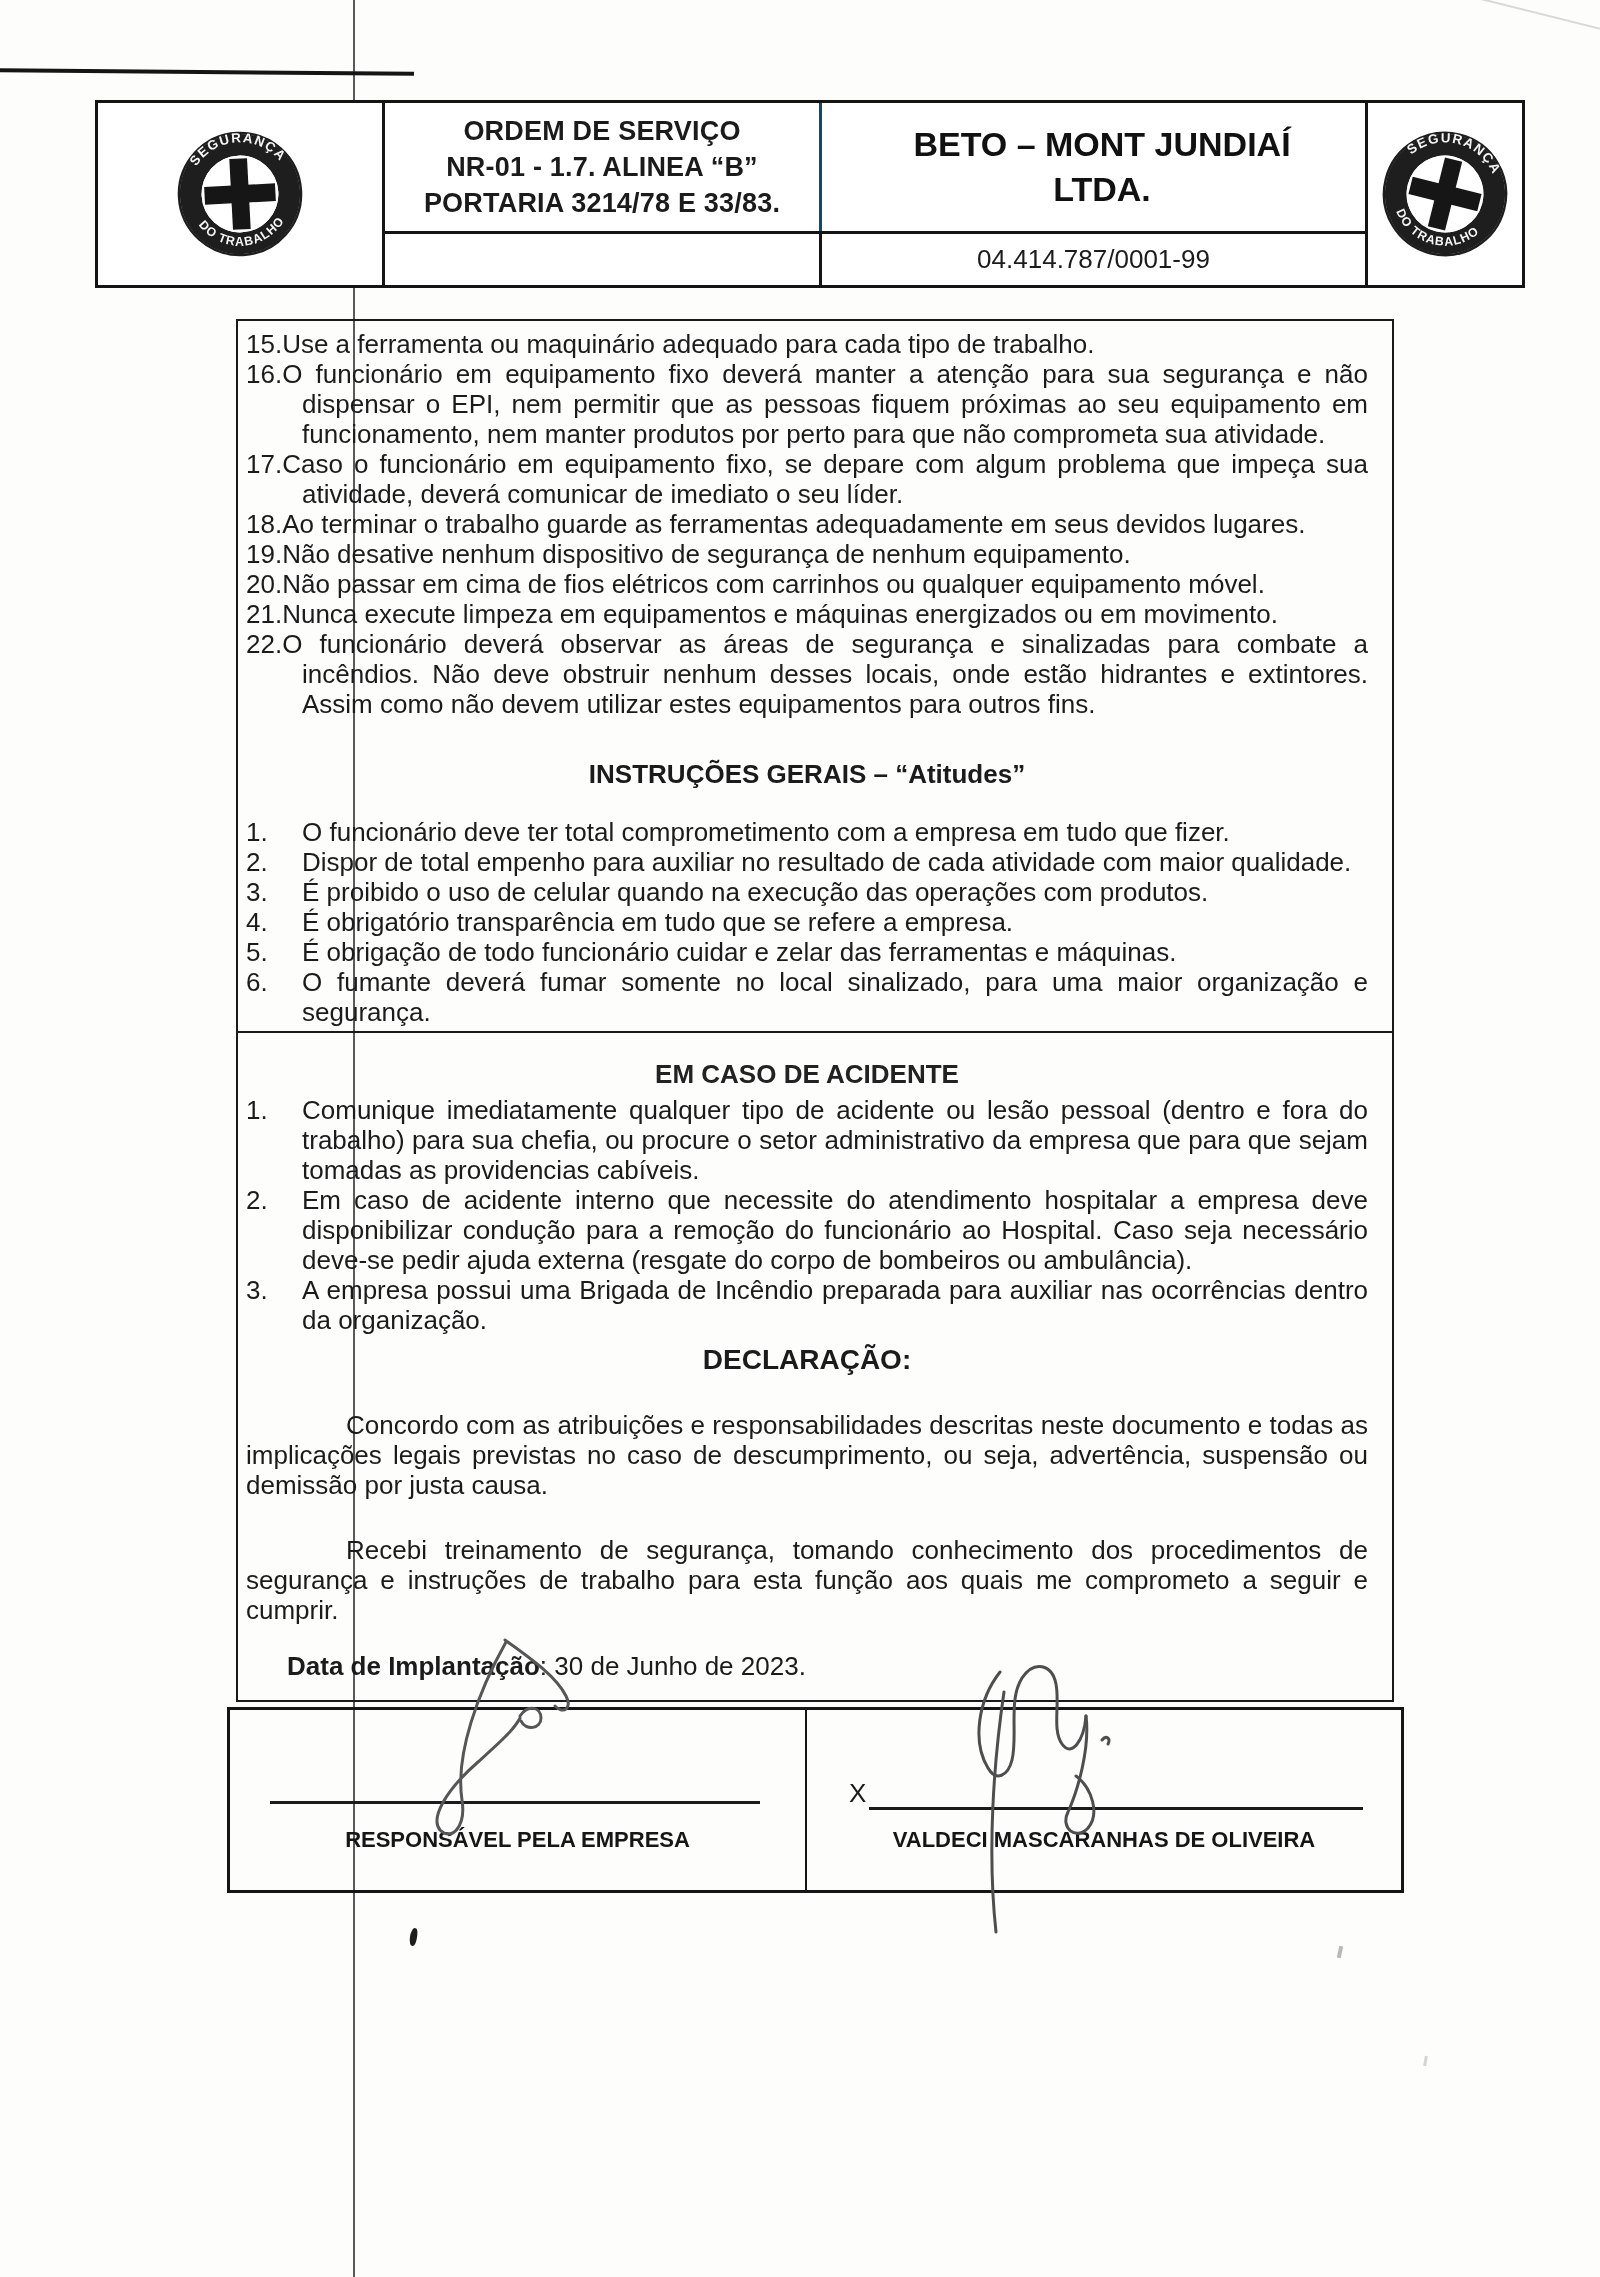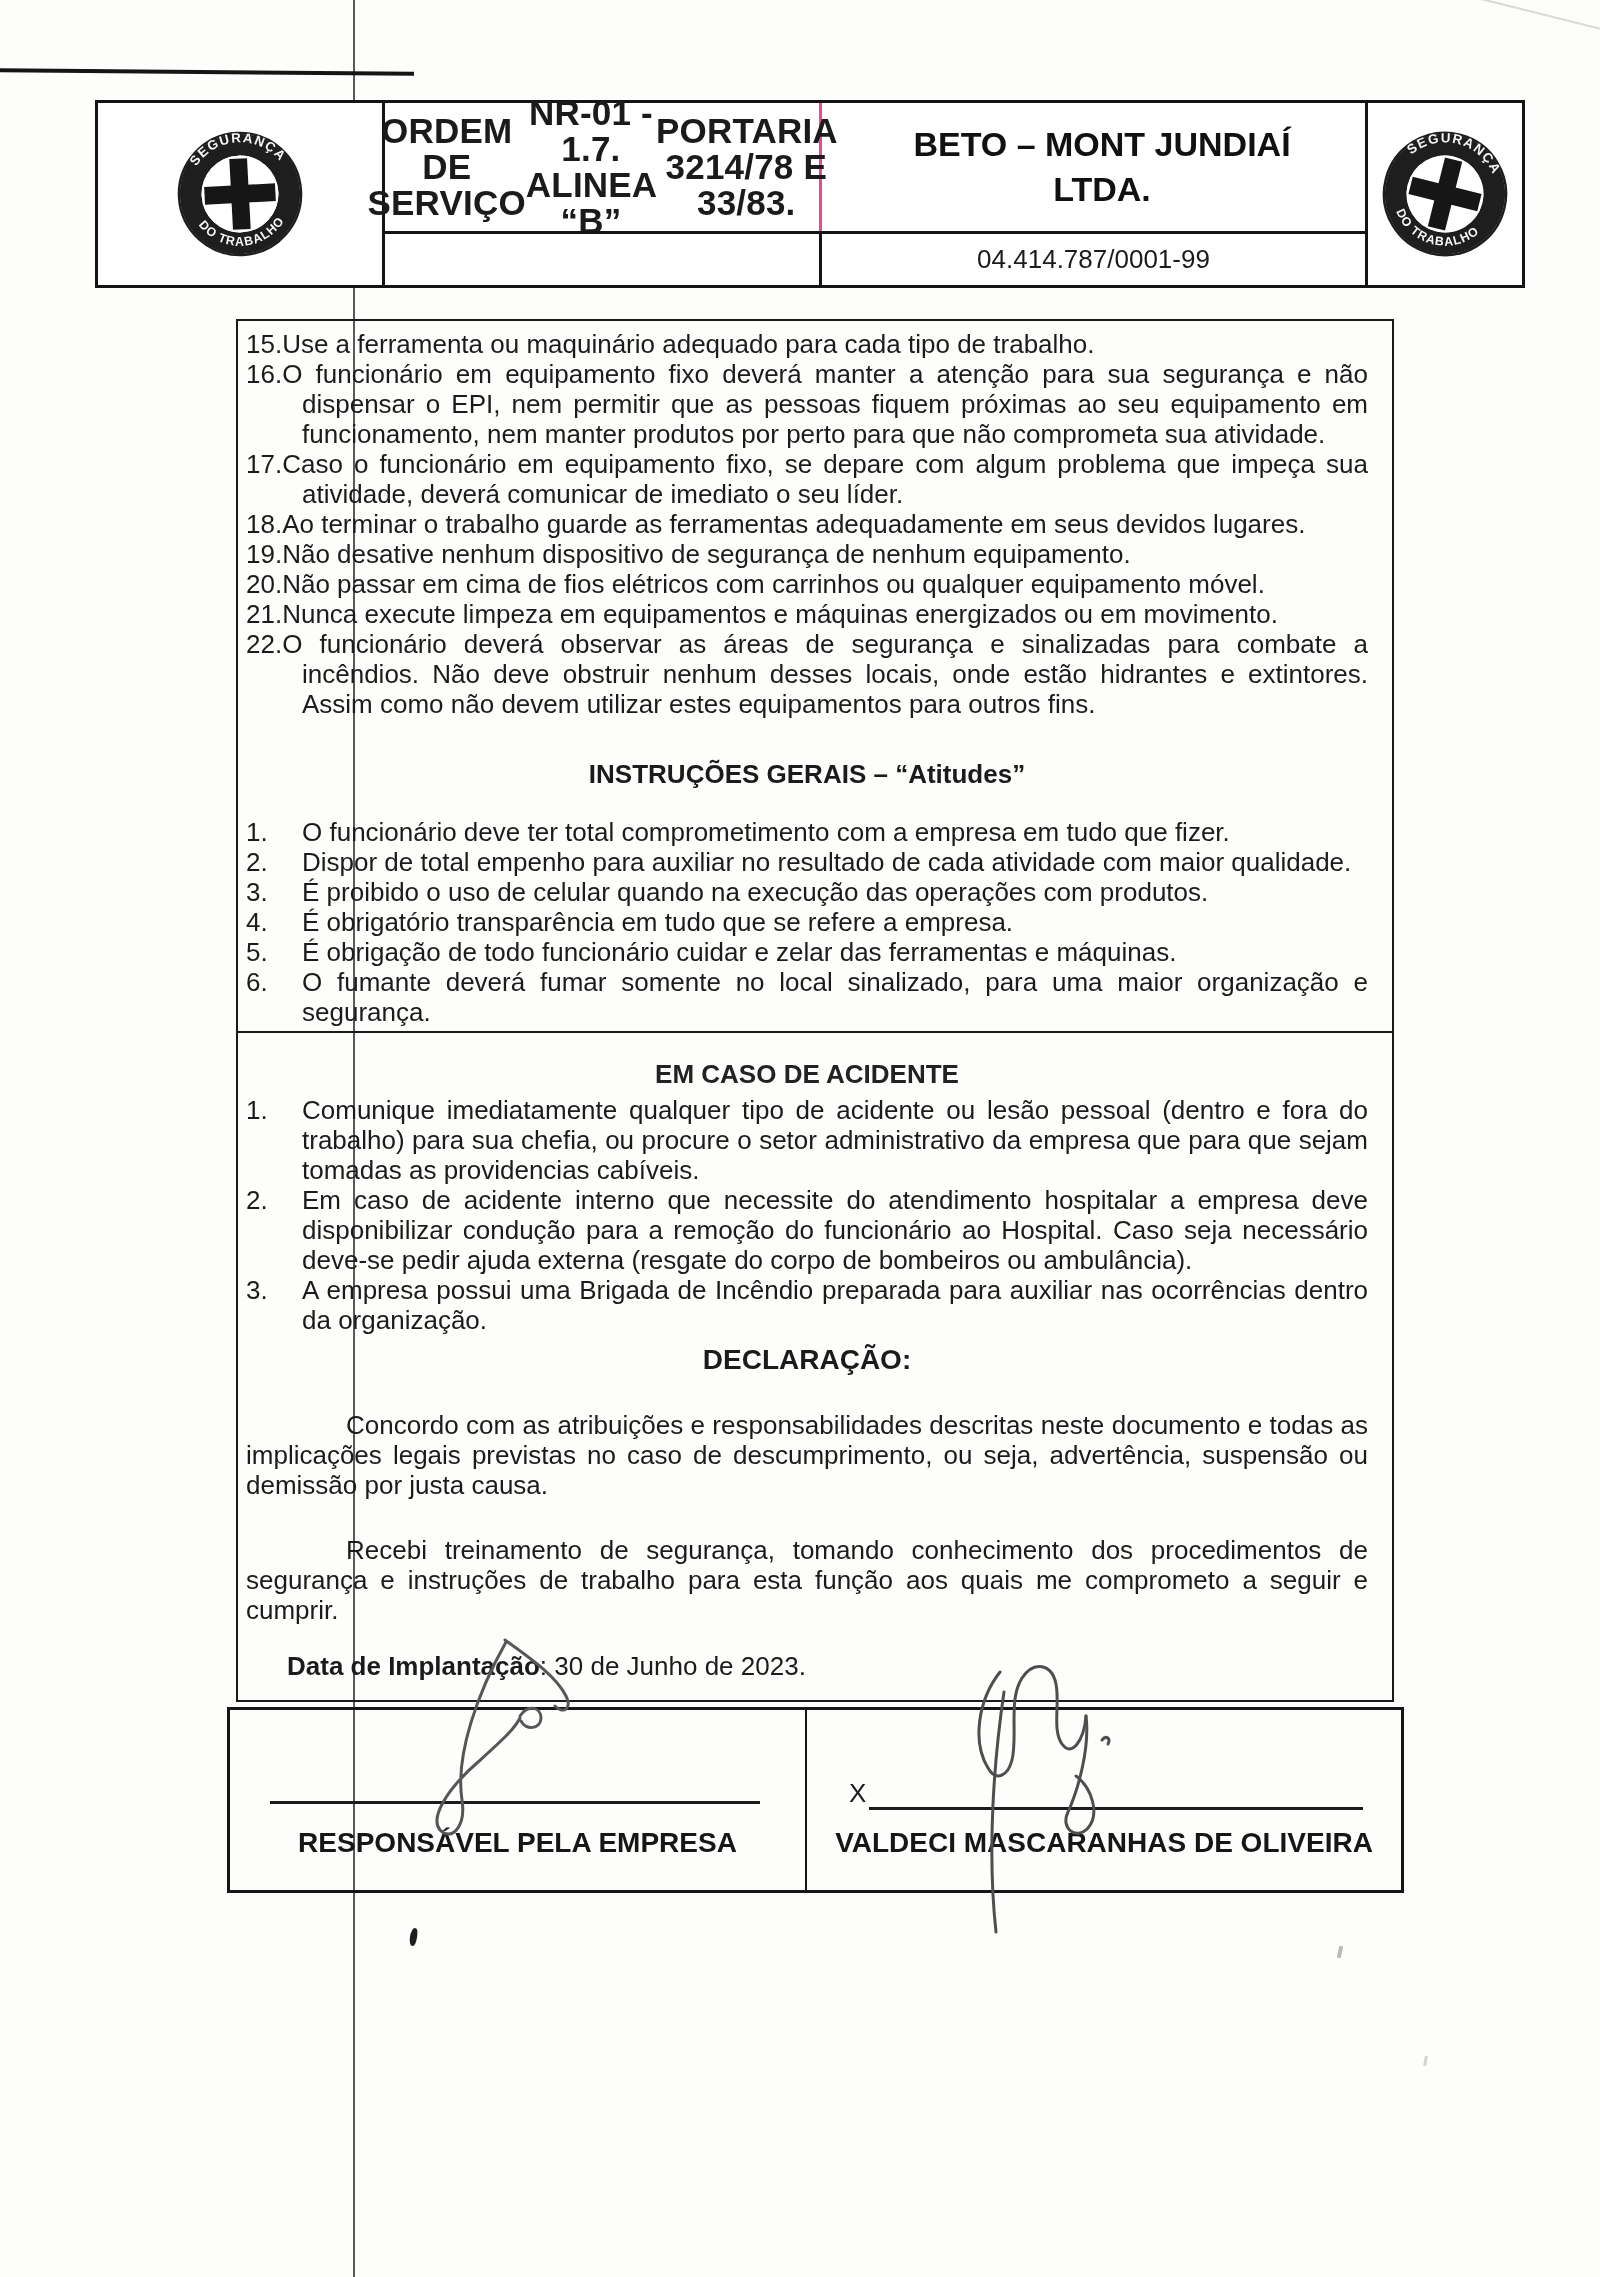--- a/index.html
+++ b/index.html
@@ -17,22 +17,22 @@
   .speck-gray1{position:absolute;left:1338px;top:1946px;width:4px;height:12px;background:#b9b9b6;transform:rotate(12deg);}
   .speck-gray2{position:absolute;left:1424px;top:2056px;width:3px;height:10px;background:#d4d4d0;transform:rotate(10deg);}
   
   .hdr{
     position:absolute;left:95px;top:100px;width:1430px;height:188px;
     border:3px solid #141414;box-sizing:border-box;background:#fff;
     display:grid;grid-template-columns:287px 437px 546px 1fr;grid-template-rows:128px 1fr;
   }
   .hdr .cell{box-sizing:border-box;display:flex;align-items:center;justify-content:center;}
   .cell-logo-l{grid-column:1;grid-row:1/3;border-right:3px solid #141414;}
-  .cell-ordem{grid-column:2;grid-row:1;border-right:3px solid #ec4899;flex-direction:row;
-    font-weight:bold;font-size:35px;line-height:36px;text-align:center;letter-spacing:.2px;}
+  .cell-ordem{grid-column:2;grid-row:1;border-right:3px solid #0c4a6e;flex-direction:column;
+    font-weight:bold;font-size:27px;line-height:36px;text-align:center;letter-spacing:.2px;}
   .cell-beto{grid-column:3;grid-row:1;border-right:3px solid #141414;flex-direction:column;
     font-weight:bold;font-size:34px;line-height:45px;text-align:center;color:#111;padding-left:17px;}
   .cell-empty{grid-column:2;grid-row:2;border-right:3px solid #141414;border-top:3px solid #141414;}
   .cell-cnpj{grid-column:3;grid-row:2;border-right:3px solid #141414;border-top:3px solid #141414;
     font-size:26px;}
   .cell-logo-r{grid-column:4;grid-row:1/3;}
   .emblem{width:128px;height:128px;}
   .emblem.tilt-l{transform:rotate(-3deg);}
   .emblem.tilt-r{transform:rotate(14deg);}
   
@@ -55,21 +55,21 @@
   
   .sig-box{
     position:absolute;left:227px;top:1707px;width:1177px;height:186px;
     border:3px solid #151515;box-sizing:border-box;background:transparent;display:flex;
   }
   .sig-cell-l{width:577px;box-sizing:border-box;border-right:2px solid #151515;position:relative;}
   .sig-cell-r{flex:1;position:relative;}
   .sig-line-l{position:absolute;left:40px;right:45px;top:91px;height:3px;background:#1b1b1b;}
   .sig-line-r{position:absolute;left:62px;right:38px;top:97px;height:3px;background:#1b1b1b;}
   .sig-x{position:absolute;left:42px;top:68px;font-size:26px;}
-  .sig-label{position:absolute;left:0;right:0;top:117px;text-align:center;font-weight:bold;font-size:28px;color:#161616;}
+  .sig-label{position:absolute;left:0;right:0;top:117px;text-align:center;font-weight:bold;font-size:22px;color:#161616;}
   .sig-svg{position:absolute;left:0;top:0;width:1600px;height:2277px;pointer-events:none;}
 </style>
 </head>
 <body>
 
 <div class="fold-line"></div>
 <div class="topleft-line"></div>
 <div class="topright-sliver"></div>
 <div class="speck-dark"></div>
 <div class="speck-gray1"></div>

